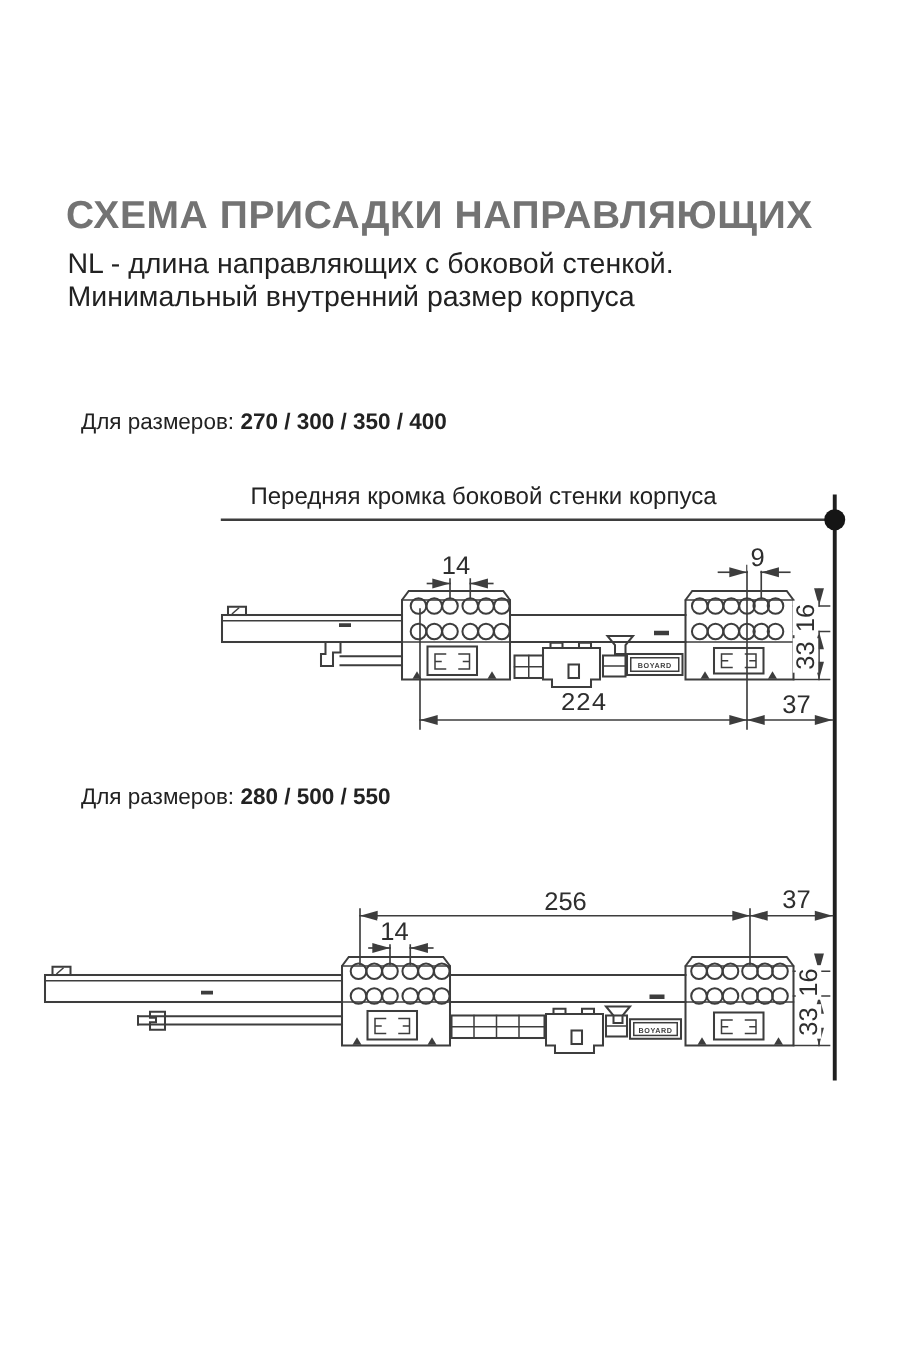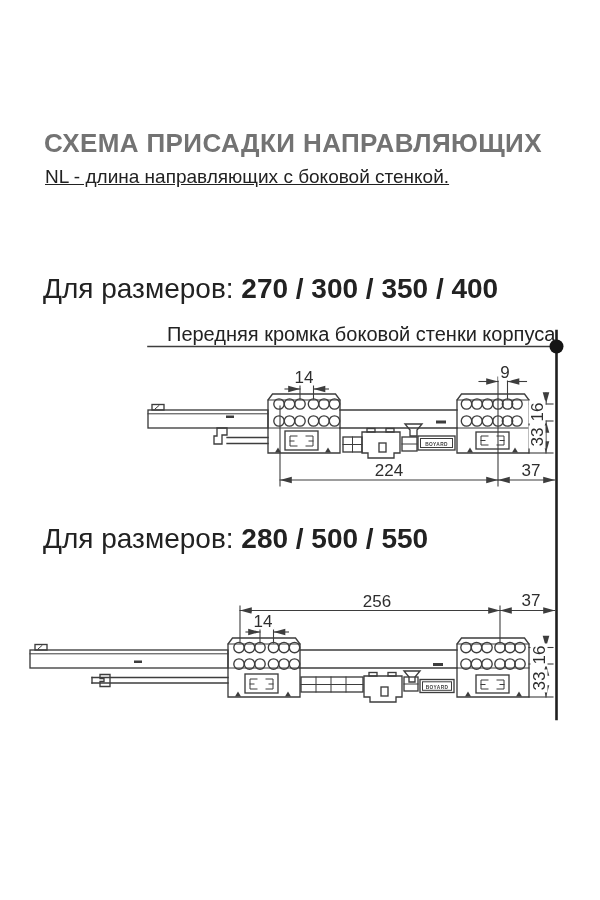--- a/index.html
+++ b/index.html
@@ -1,25 +1,25 @@
 <!DOCTYPE html>
 <html><head>
 <meta charset="utf-8">
 <style>
   html,body{margin:0;padding:0;background:#ffffff;}
   body{width:600px;height:900px;position:relative;overflow:hidden;
        font-family:"Liberation Sans",sans-serif;color:#1c1c1c;}
   .abs{position:absolute;}
   .title{left:44px;top:128px;font-size:26px;font-weight:bold;letter-spacing:.4px;color:#737373;margin:0;white-space:nowrap;}
-  .desc{left:45px;top:166px;font-size:19px;line-height:22px;color:#222;text-decoration:underline;}
-  .head{left:43px;font-size:28px;color:#222;white-space:nowrap;}
+  .desc{left:45px;top:166px;font-size:19px;line-height:22px;color:#222;}
+  .head{left:54px;font-size:15px;color:#222;white-space:nowrap;}
   .head b{font-weight:bold;}
   .head.h1{top:273px;}
   .head.h2{top:523px;}
-  .edge{left:167px;top:323px;font-size:20px;color:#222;white-space:nowrap;}
+  .edge{left:167px;top:323px;font-size:16px;color:#222;white-space:nowrap;}
   svg{position:absolute;left:0;top:0;}
   svg *{stroke:#3d3d3d;stroke-width:1.35;fill:none;stroke-linecap:square;}
   svg .thin{stroke-width:1;}
   svg .dimg line{stroke-width:1.1;}
   svg .f{fill:#3d3d3d;stroke:none;}
   svg .dot{fill:#151515;stroke:none;}
   svg .ref{stroke:#1f1f1f;stroke-width:2.6;}
   svg .w16{stroke-width:1.6;}
   svg .brand{fill:#3d3d3d;stroke:none;font-family:"Liberation Sans",sans-serif;
              font-size:4.8px;font-weight:bold;letter-spacing:.4px;text-anchor:middle;}
@@ -247,37 +247,38 @@
       <line x1="546" y1="637" x2="546" y2="647.5" marker-end="url(#ar)"></line>
       <line x1="546" y1="664" x2="546" y2="697" marker-start="url(#ar)" marker-end="url(#ar)"></line>
     </g>
   </g>
 </svg>
 
 <h1 class="abs title">СХЕМА ПРИСАДКИ НАПРАВЛЯЮЩИХ</h1>
 
 <div class="abs desc">
   <div>NL - длина направляющих с боковой стенкой.</div>
+  <div>Минимальный внутренний размер корпуса</div>
 </div>
 
 <div class="abs head h1">
   <span>Для размеров:</span>
   <b>270 / 300 / 350 / 400</b>
 </div>
 
 <div class="abs edge">Передняя кромка боковой стенки корпуса</div>
 
 <div class="abs head h2">
   <span>Для размеров:</span>
   <b>280 / 500 / 550</b>
 </div>
 
 <div class="dim-label" style="left:304px;top:377px;">14</div>
 <div class="dim-label" style="left:505px;top:372px;">9</div>
-<div class="dim-label" style="left:389px;top:470px;">224</div>
+<div class="dim-label" style="left:389px;top:470px;font-family:Liberation Mono, monospace;">224</div>
 <div class="dim-label" style="left:531px;top:470px;">37</div>
 <div class="dim-label rot" style="left:537px;top:412px;">16</div>
 <div class="dim-label rot" style="left:537px;top:437px;">33</div>
 
 <div class="dim-label" style="left:377px;top:601px;text-align:right;">256</div>
 <div class="dim-label" style="left:531px;top:600px;">37</div>
 <div class="dim-label" style="left:263px;top:621px;">14</div>
 <div class="dim-label rot" style="left:539px;top:655px;">16</div>
 <div class="dim-label rot" style="left:539px;top:681px;">33</div>
 

